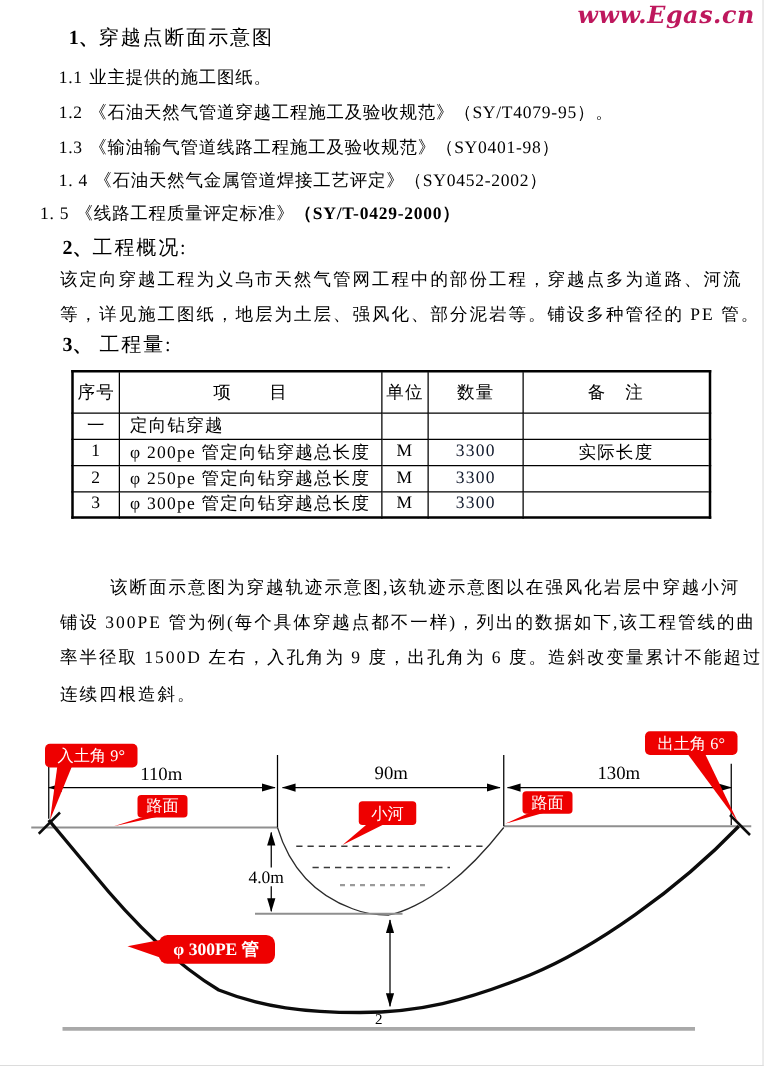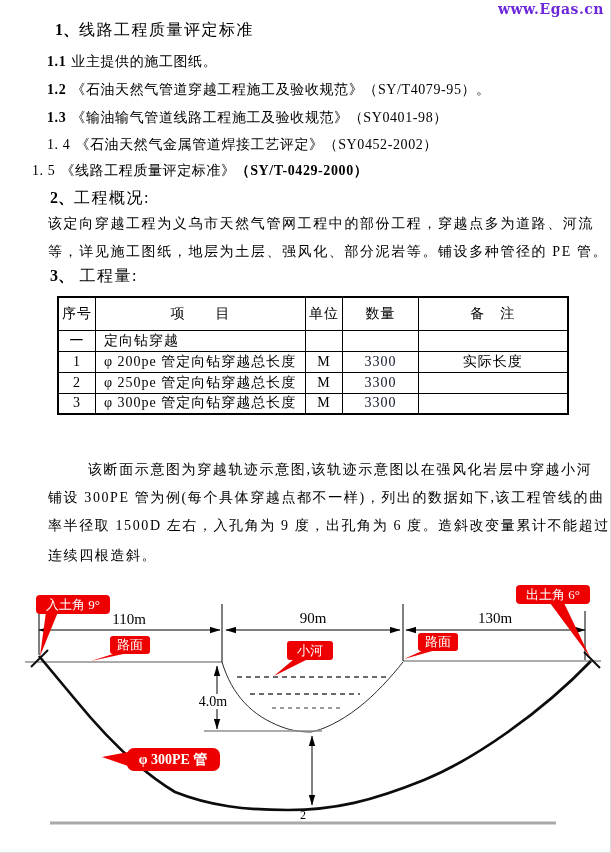--- a/index.html
+++ b/index.html
@@ -3,26 +3,26 @@
 <meta charset="utf-8">
 <style>
   html,body{margin:0;padding:0;background:#ffffff;}
   .page{
     position:relative;width:611px;height:853px;background:#fff;
     font-family:"Liberation Serif","DejaVu Serif",serif;color:#000;
     overflow:hidden;border-right:1px solid #dcdcdc;border-bottom:1px solid #dcdcdc;
     box-sizing:border-box;
   }
   .abs{position:absolute;}
-  .watermark{right:6px;top:1px;color:#6d28d9;font-weight:bold;
-    font-size:14px;letter-spacing:0.5px;font-family:"DejaVu Serif",serif;}
+  .watermark{right:6px;top:1px;color:#be185d;font-style:italic;font-weight:bold;
+    font-size:19px;letter-spacing:0.5px;font-family:"DejaVu Serif",serif;}
   .h{font-size:16px;letter-spacing:1.5px;white-space:nowrap;}
   .h .num{font-weight:bold;letter-spacing:0;}
   .li{font-size:14px;letter-spacing:0.6px;white-space:nowrap;}
-  .li .num{font-weight:bold;margin-right:5px;}
+  .li .num{font-weight:normal;margin-right:5px;}
   .li.plain .num{font-weight:normal;}
   .ref-bold{font-weight:bold;}
   .bl{font-size:14px;letter-spacing:1.6px;white-space:nowrap;}
   .qty-table{border-collapse:collapse;border:2px solid #000000;font-size:14px;table-layout:fixed;}
   .qty-table th,.qty-table td{border:1px solid #000;font-weight:normal;letter-spacing:1px;
     overflow:hidden;white-space:nowrap;padding:0 3px;box-sizing:border-box;}
   .qty-table th{height:33px;}
   .qty-table td{height:21px;}
   .c{text-align:center;}
   .l{text-align:left;padding-left:8px !important;}
@@ -43,21 +43,21 @@
   .pn{font-size:12px;font-family:"Liberation Serif","DejaVu Serif",serif;fill:#000;text-anchor:middle;}
 </style>
 </head>
 <body>
 
 <div class="page">
 
   <div class="abs watermark">www.Egas.cn</div>
 
   <div class="abs h" style="left:55px;top:20px">
-    <span class="num">1、</span><span>线路工程质量评定标准</span>
+    <span class="num">1、</span><span>穿越点断面示意图</span>
   </div>
 
   <div class="abs li" style="left:47px;top:53px">
     <span class="num">1.1</span><span>业主提供的施工图纸。</span>
   </div>
   <div class="abs li" style="left:47px;top:81px">
     <span class="num">1.2</span><span>《石油天然气管道穿越工程施工及验收规范》（SY/T4079-95）。</span>
   </div>
   <div class="abs li" style="left:47px;top:109px">
     <span class="num">1.3</span><span>《输油输气管道线路工程施工及验收规范》（SY0401-98）</span>

